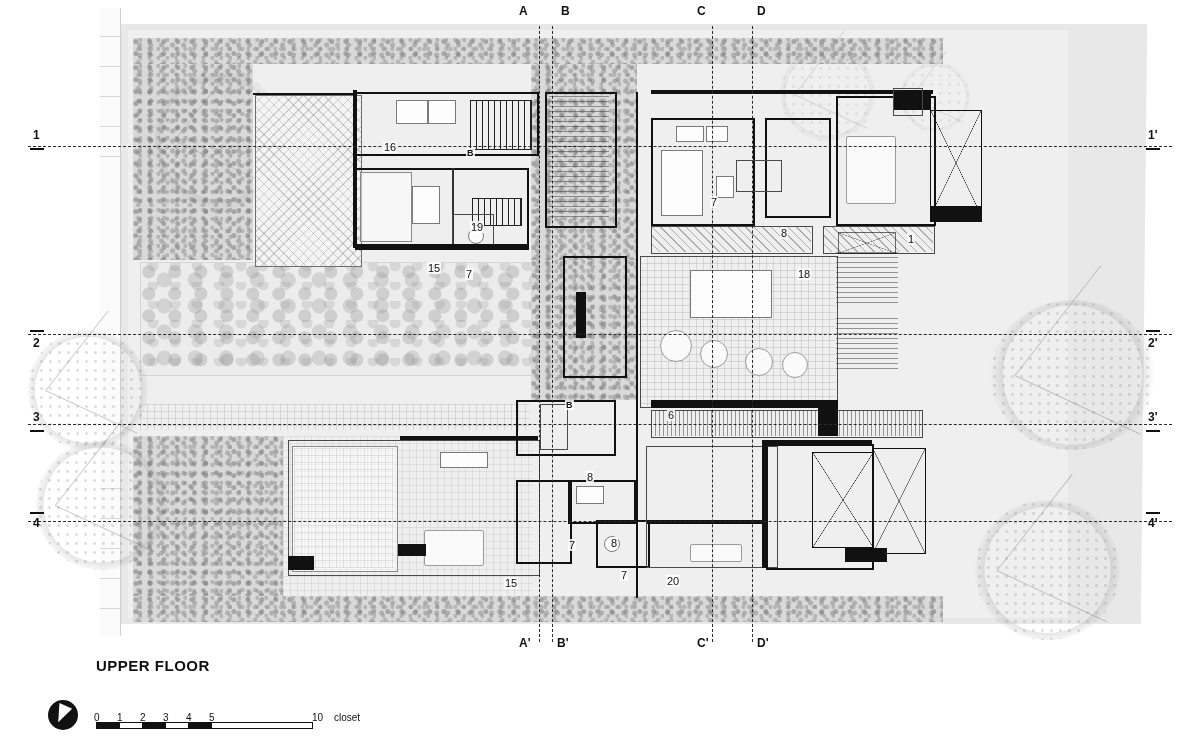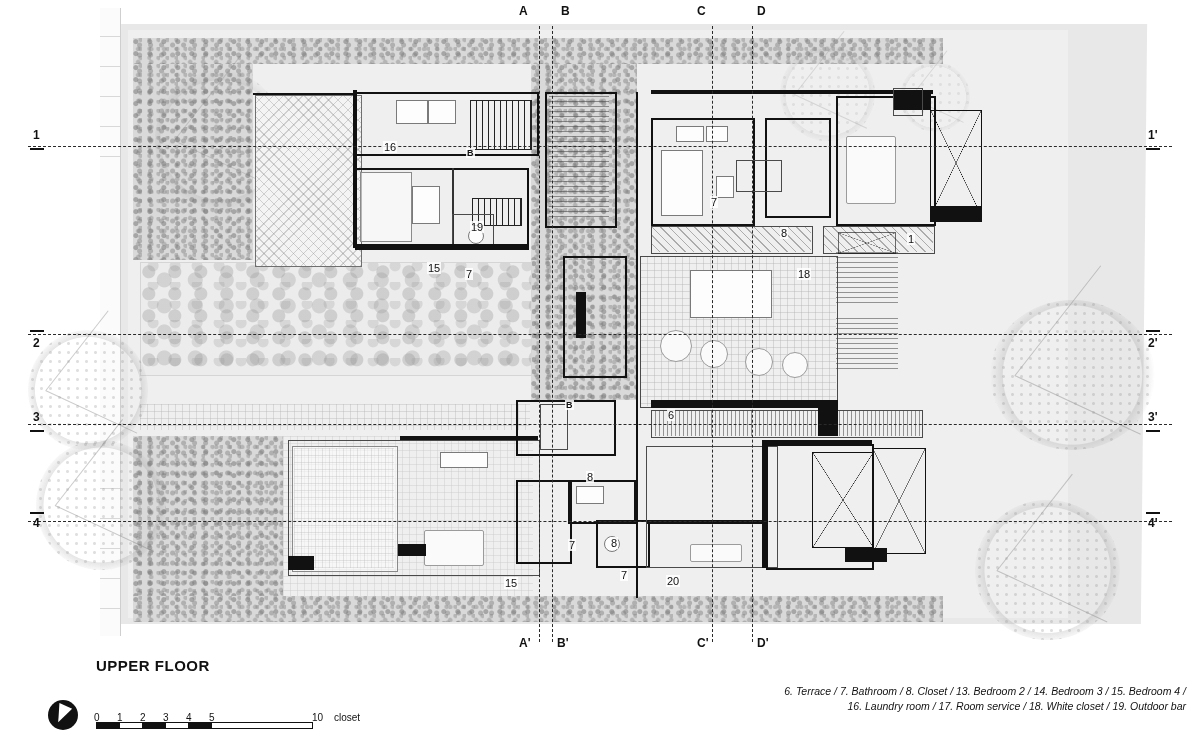--- a/index.html
+++ b/index.html
@@ -440,18 +440,14 @@
     <div class="scale-num" style="left:-2px; top:-2px;">0</div>
     <div class="scale-num" style="left:21px; top:-2px;">1</div>
     <div class="scale-num" style="left:44px; top:-2px;">2</div>
     <div class="scale-num" style="left:67px; top:-2px;">3</div>
     <div class="scale-num" style="left:90px; top:-2px;">4</div>
     <div class="scale-num" style="left:113px; top:-2px;">5</div>
     <div class="scale-num" style="left:216px; top:-2px;">10</div>
     <div class="scale-num" style="left:238px; top:-2px;">closet</div>
   </div>
 
-  <div class="legend" style="top:684px;">
-    <div>6. Terrace / 7. Bathroom / 8. Closet / 13. Bedroom 2 / 14. Bedroom 3 / 15. Bedroom 4 /</div>
-    <div>16. Laundry room / 17. Room service / 18. White closet  / 19. Outdoor bar</div>
-  </div>
 
 </div>
 
 </body></html>

